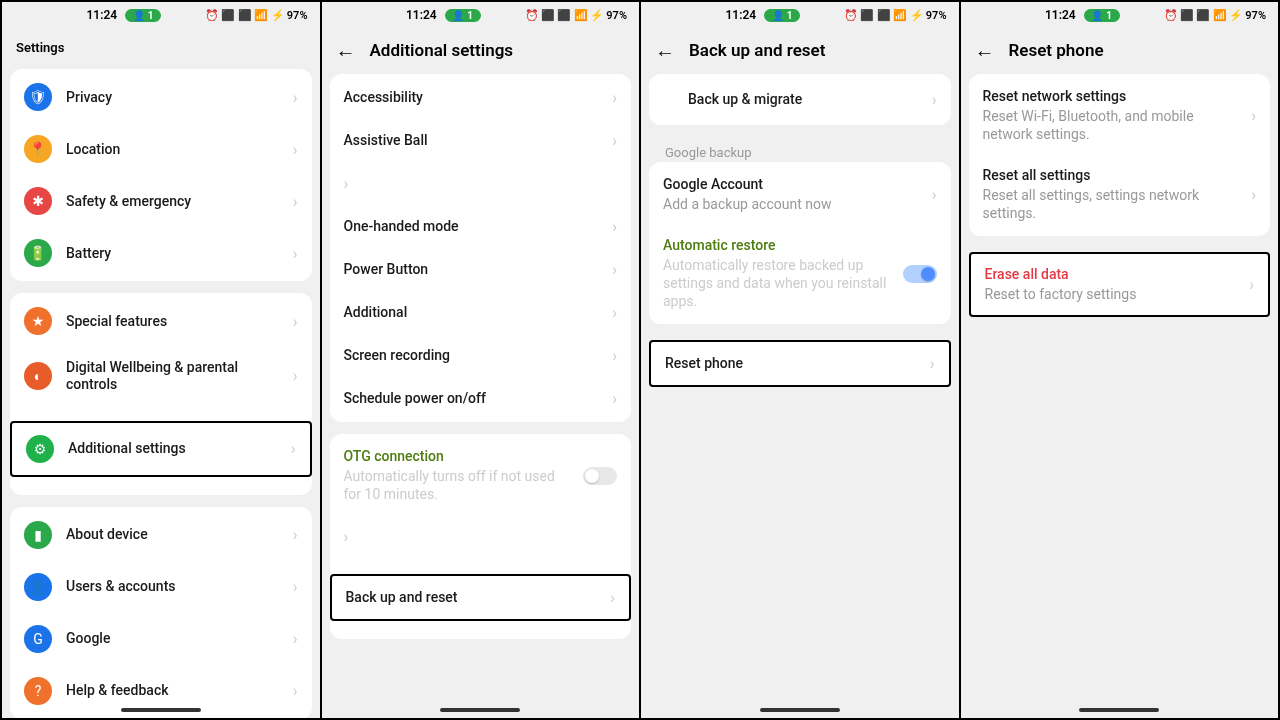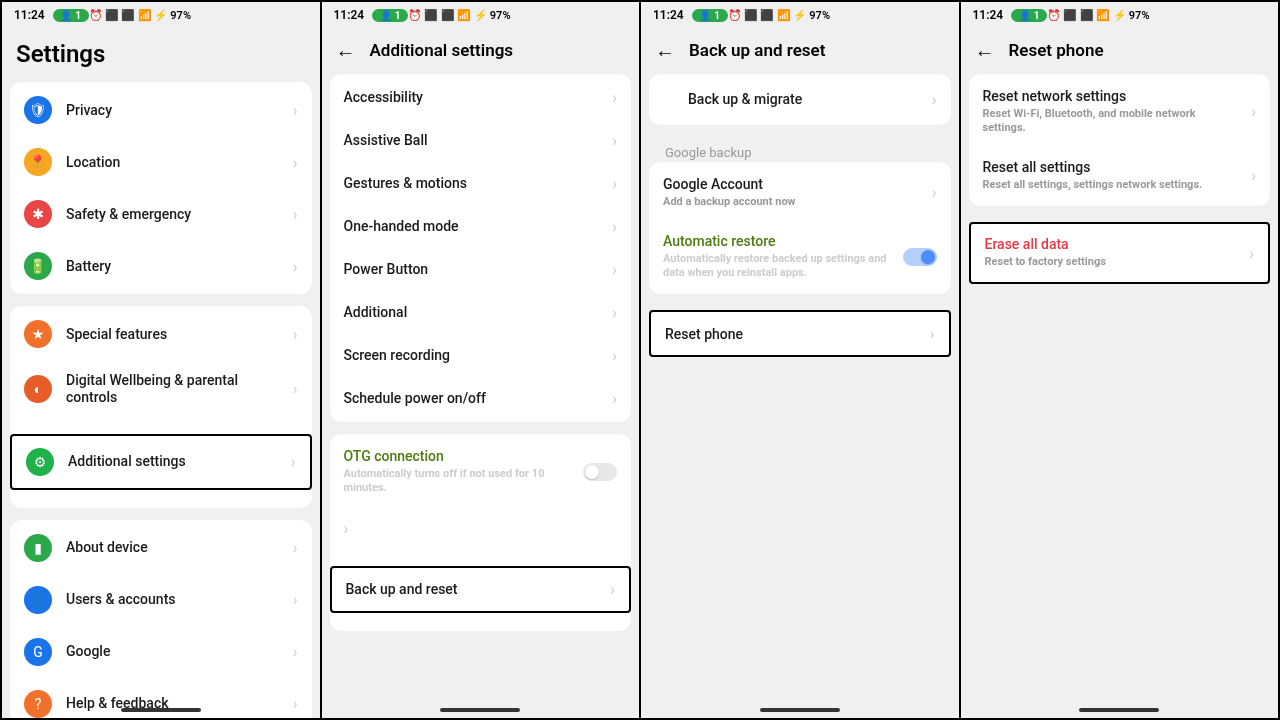--- a/index.html
+++ b/index.html
@@ -17,25 +17,26 @@
     flex: 1;
     background: #f0f0f0;
     display: flex;
     flex-direction: column;
     overflow: hidden;
     min-width: 0;
   }
   .statusbar {
     display: flex;
     align-items: center;
-    justify-content: flex-start;
+    justify-content: flex-end;
     padding: 6px 12px 4px 12px;
     font-size: 12px;
     font-weight: 600;
     color: #000;
+    gap: 44px;
   }
   .sb-left { display: flex; align-items: center; gap: 8px; }
   .sb-right { display: flex; align-items: center; gap: 2px; font-size: 11px; }
   .badge1 {
     background: #2ba84a;
     border-radius: 10px;
     padding: 1px 8px;
     display: inline-flex;
     align-items: center;
     gap: 2px;
@@ -45,21 +46,21 @@
   }
   .screen-header {
     display: flex;
     align-items: center;
     padding: 12px 14px;
     gap: 14px;
     font-size: 17px;
     font-weight: 600;
     color: #000;
   }
-  .screen-header.big { font-size: 24px; padding: 14px 14px; }
+  .screen-header.big { font-size: 13px; padding: 14px 14px; }
   .back-arrow {
     font-size: 20px;
     color: #000;
     cursor: pointer;
     user-select: none;
   }
   .content {
     flex: 1;
     overflow-y: hidden;
     padding: 0 8px;
@@ -98,25 +99,24 @@
   }
   .row-body { flex: 1; min-width: 0; }
   .row-title {
     font-size: 14px;
     color: #1a1a1a;
     font-weight: 500;
     line-height: 1.2;
   }
   .row.disabled .row-title { color: #4d7c0f; }
   .row-sub {
-    font-size: 11px;
+    font-size: 14px;
     color: #999;
     line-height: 1.3;
     margin-top: 2px;
-    font-weight: bold;
   }
   .row.disabled .row-sub { color: #ccc; }
   .chev {
     color: #ccc;
     font-size: 16px;
     user-select: none;
   }
   .hl {
     border: 2.5px solid #000;
     border-radius: 4px;
@@ -295,23 +295,20 @@
           </div>
           <span class="chev">›</span>
         </div>
       <div class="row">
           <div class="row-body">
             <div class="row-title">Assistive Ball</div>
           </div>
           <span class="chev">›</span>
         </div>
       <div class="row">
-          <div class="row-body">
-            <div class="row-title">Gestures &amp; motions</div>
-          </div>
           <span class="chev">›</span>
         </div>
       <div class="row">
           <div class="row-body">
             <div class="row-title">One-handed mode</div>
           </div>
           <span class="chev">›</span>
         </div>
       <div class="row">
           <div class="row-body">

